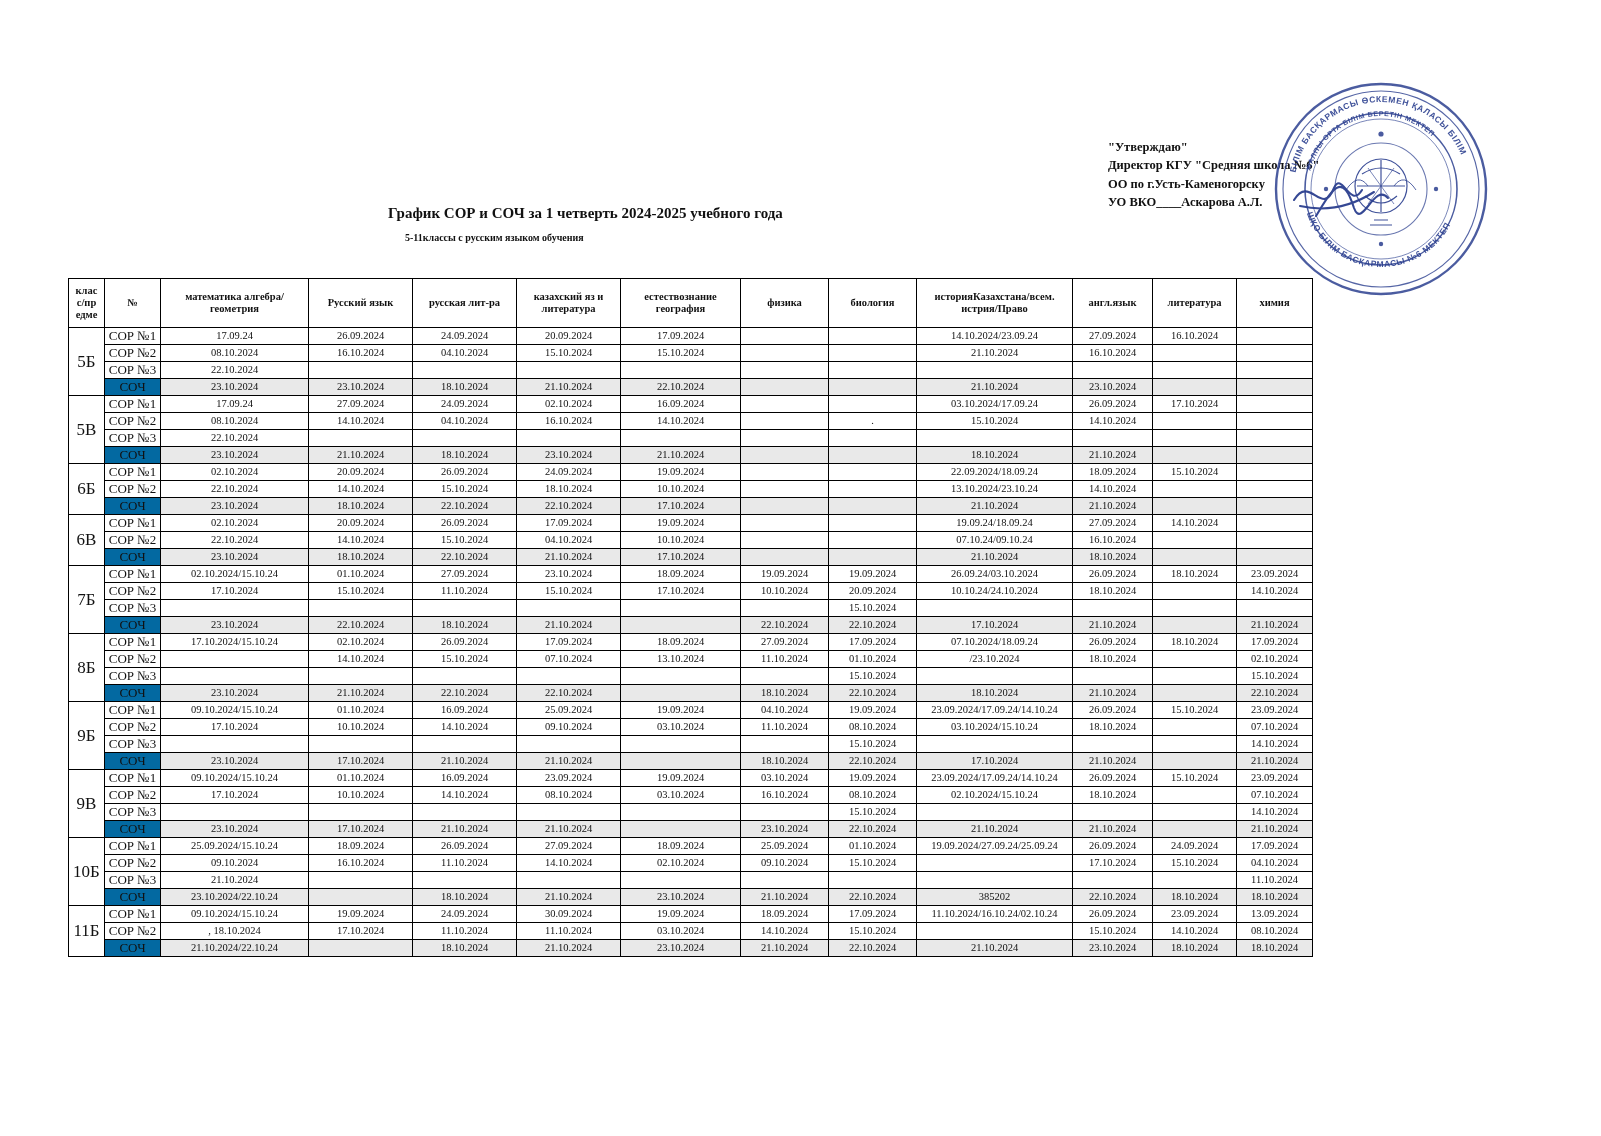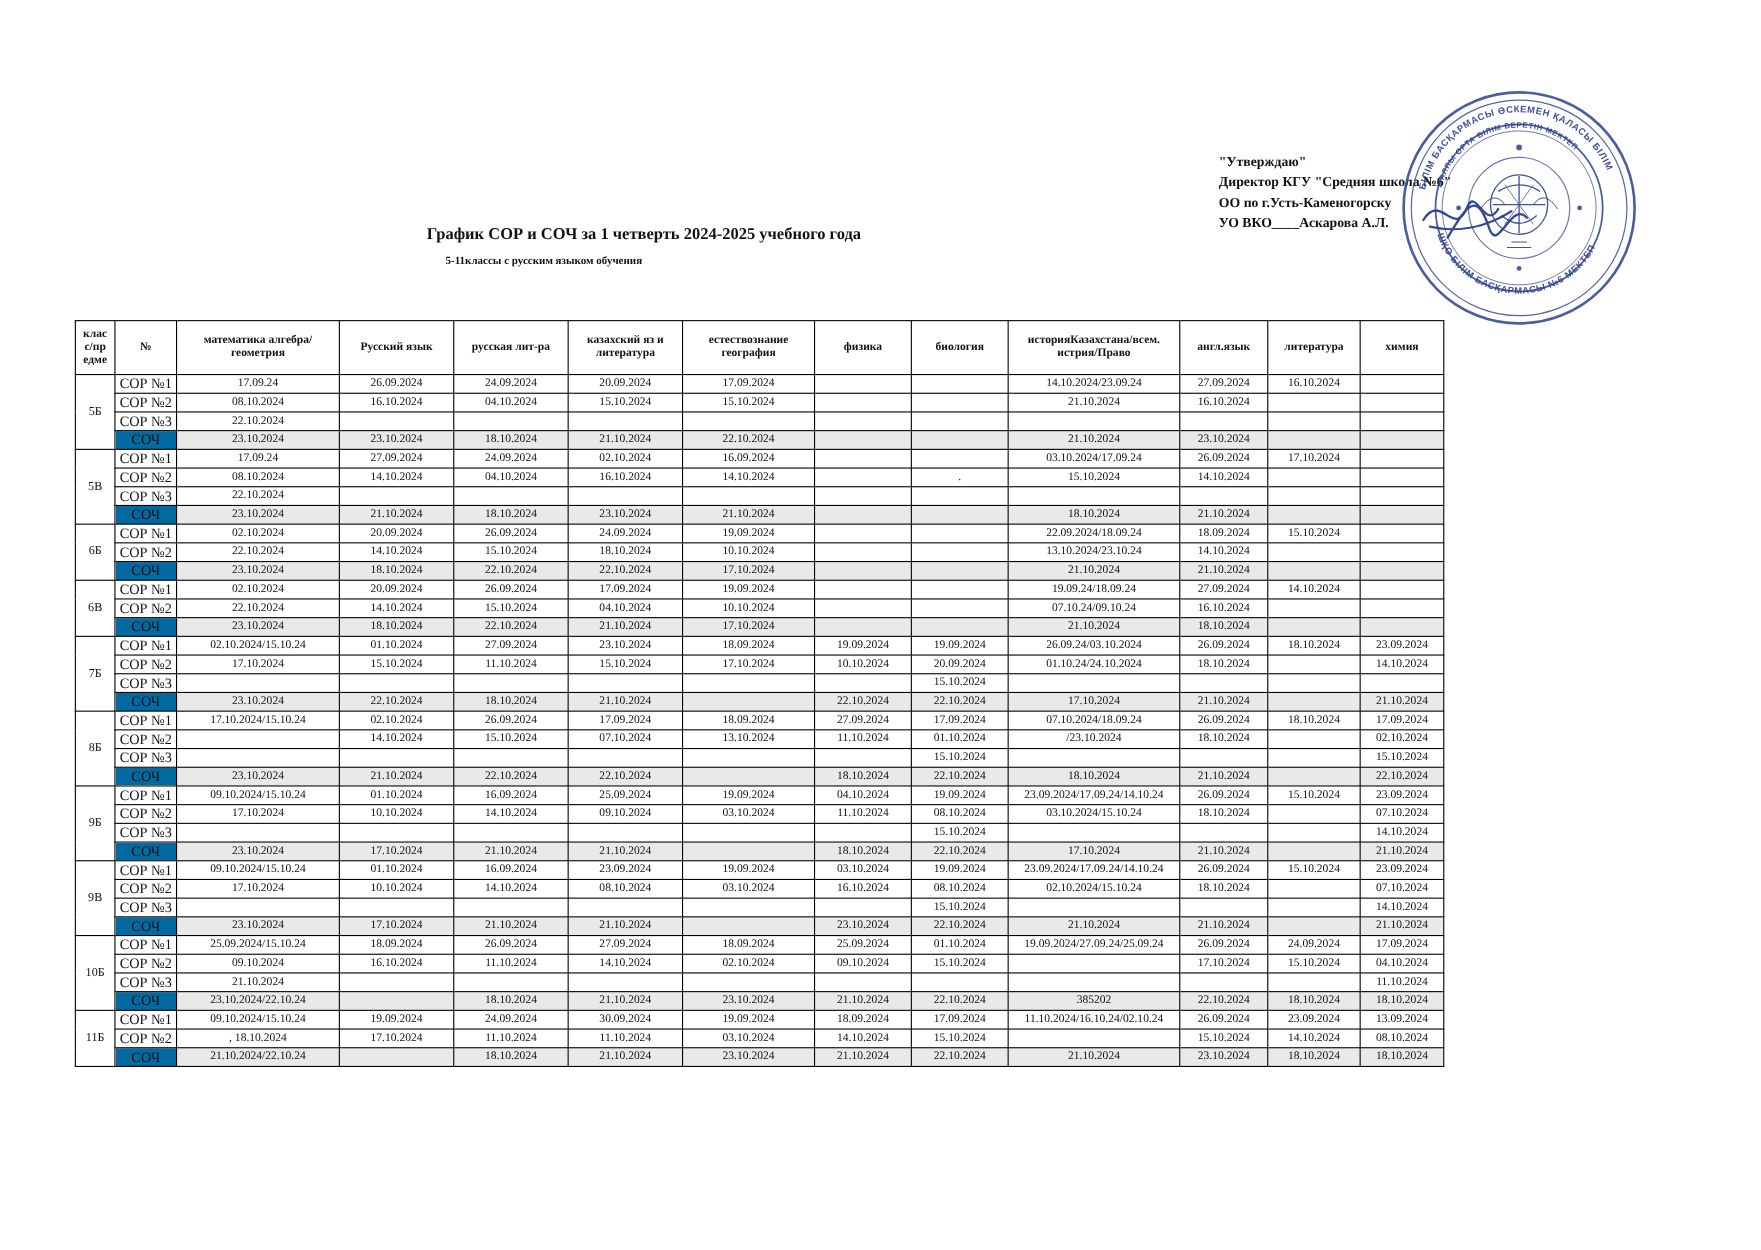--- a/index.html
+++ b/index.html
@@ -57,21 +57,20 @@
     font-size: 10px;
     font-weight: bold;
     white-space: nowrap;
   }
   
   .table-wrap {
     position: absolute;
     left: 68px;
     top: 278px;
     width: 1200px;
-    margin-top: 13px;
   }
   table.grid {
     border-collapse: collapse;
     table-layout: fixed;
     width: 1200px;
     font-size: 10.5px;
   }
   table.grid th, table.grid td {
     border: 1px solid #000;
     padding: 0;
@@ -85,21 +84,21 @@
   table.grid thead th {
     font-weight: bold;
     font-size: 10.5px;
     height: 46px;
     padding: 1px 2px;
     white-space: normal;
     line-height: 1.15;
   }
   td.cls {
     font-weight: normal;
-    font-size: 11px;
+    font-size: 17px;
   }
   td.rowlabel {
     text-align: left;
     padding-left: 4px;
     font-size: 13px;
   }
   tr.soch td {
     background: #e9e9e9;
   }
   tr.soch td.rowlabel {
@@ -436,21 +435,21 @@
           </tr>
           <tr>
             <td class="rowlabel">СОР №2</td>
             <td>17.10.2024</td>
             <td>15.10.2024</td>
             <td>11.10.2024</td>
             <td>15.10.2024</td>
             <td>17.10.2024</td>
             <td>10.10.2024</td>
             <td>20.09.2024</td>
-            <td>01.10.24/24.10.2024</td>
+            <td>10.10.24/24.10.2024</td>
             <td>18.10.2024</td>
             <td></td>
             <td>14.10.2024</td>
           </tr>
           <tr>
             <td class="rowlabel">СОР №3</td>
             <td></td>
             <td></td>
             <td></td>
             <td></td>

